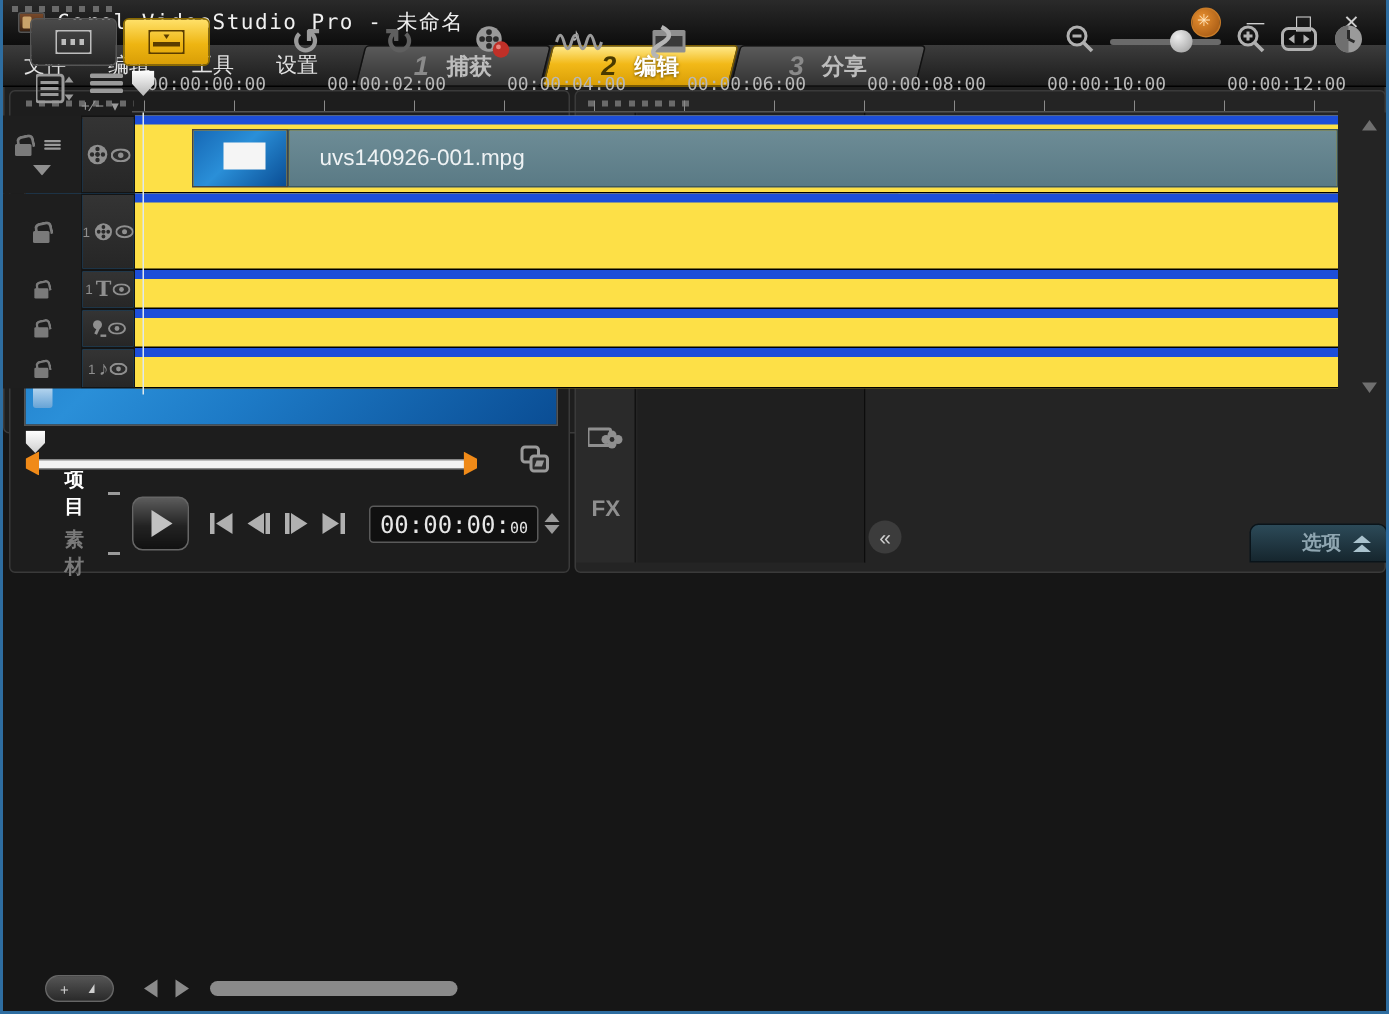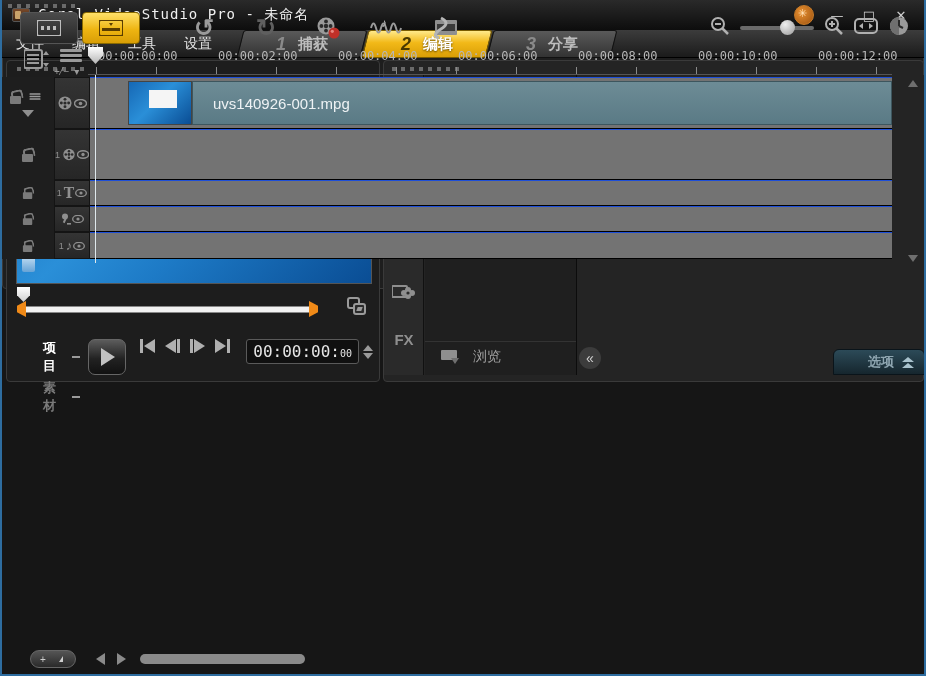--- a/index.html
+++ b/index.html
@@ -68,21 +68,21 @@
   .trim-handle.left { left:2px; clip-path:polygon(100% 0,100% 100%,0 70%,0 30%); }
   .trim-handle.right { left:294px; clip-path:polygon(0 0,100% 30%,100% 70%,0 100%); }
   .scrub { position:absolute; left:2px; top:-2px; width:13px; height:15px; background:linear-gradient(#fff,#cfcfcf);
            clip-path:polygon(0 0,100% 0,100% 55%,50% 100%,0 55%); }
   .dualview { position:absolute; right:6px; top:8px; width:20px; height:18px; }
   .dualview .b { position:absolute; border:2px solid #9a9a9a; border-radius:3px; }
   .dualview .b1 { left:0; top:0; width:13px; height:12px; }
   .dualview .b2 { left:6px; top:6px; width:13px; height:12px; background:#2a2a2a; }
   .dualview .b2:before { content:""; position:absolute; left:2px; top:2px; width:5px; height:4px; background:#9a9a9a; transform:skewX(-20deg); }
 
-  .controls { position:absolute; left:8px; top:278px; width:358px; height:52px; display:flex; align-items:flex-start; }
+  .controls { position:absolute; left:8px; top:262px; width:358px; height:52px; display:flex; align-items:center; }
   .modes { margin-left:28px; display:flex; flex-direction:column; gap:4px; }
   .mode { display:flex; align-items:center; gap:4px; font-size:13px; font-weight:bold; }
   .mode .dash { width:8px; height:2px; background:#9a9a9a; }
   .mode.on { color:#fff; } .mode.off { color:#7a7a7a; }
   .playbtn { width:40px; height:36px; margin-left:8px; border-radius:7px;
              background:linear-gradient(#5c5c5c,#222 55%,#111); border:1px solid #666;
              display:flex; align-items:center; justify-content:center; }
   .playbtn .t { width:0; height:0; border-left:14px solid #c2c2c2; border-top:9px solid transparent; border-bottom:9px solid transparent; margin-left:3px; }
   .transport { display:flex; align-items:center; gap:10px; margin-left:14px; }
   .tbtn { display:flex; align-items:center; gap:1px; }
@@ -175,21 +175,21 @@
   .ph-line { position:absolute; left:93px; top:75px; width:1px; height:188px; background:#dfe8ec; z-index:5; }
 
   .pm-row { position:absolute; left:52px; top:66px; width:36px; height:10px; color:#9a9a9a; font-size:10px;
             letter-spacing:1px; display:flex; align-items:center; }
 
   .tracks { position:absolute; left:0; top:77px; width:100%; }
   .track { position:relative; display:flex; }
   .gutter { width:52px; display:flex; align-items:center; justify-content:center; background:#1e1e1e; }
   .thead { width:36px; background:linear-gradient(#343434,#262626); border:1px solid #141414;
            display:flex; align-items:center; justify-content:center; gap:1px; color:#8f8f8f; }
-  .tbody { flex:1; background:#737373; border-top:1px solid #1d4ed8; border-bottom:1px solid #000; position:relative; margin-right:32px; }
+  .tbody { flex:1; background:#fde047; border-top:6px solid #1d4ed8; border-bottom:1px solid #000; position:relative; margin-right:32px; }
   .lock { width:12px; height:14px; position:relative; }
   .lock:before { content:""; position:absolute; left:1px; top:0; width:8px; height:7px;
                  border:2px solid #7a7a7a; border-bottom:none; border-radius:4px 4px 0 0; transform:rotate(-12deg); }
   .lock:after { content:""; position:absolute; left:0; bottom:0; width:11px; height:8px; background:#7a7a7a; border-radius:1px; }
   .eye { display:inline-block; }
   .num1 { font-size:9px; color:#8f8f8f; margin-right:1px; }
   .theadT { font-family:"DejaVu Serif", serif; font-size:14px; font-weight:bold; }
   .note { font-size:13px; }
   .clip { position:absolute; left:38px; top:3px; bottom:3px; right:0; display:flex; }
   .clip-thumb { width:64px; background:linear-gradient(135deg,#1668b5,#2a8fd8 45%,#0a4d94); border:1px solid #444; position:relative; }
@@ -380,27 +380,20 @@
 
     <div class="folderlist">
       <div class="addrow">
         <span class="plus">+</span>
         <span class="lbl">添加</span>
       </div>
       <div class="flist">
         <div class="fitem">样本</div>
         <div class="fitem sel">TEST</div>
       </div>
-      <div class="browserow">
-        <svg width="20" height="14" viewBox="0 0 20 14">
-            <rect x="0" y="0" width="16" height="10" rx="1" fill="#8f8f8f"></rect>
-            <path d="M10 8 h8 l-4 6 z" fill="#6f6f6f"></path>
-          </svg>
-        <span class="lbl">浏览</span>
-      </div>
     </div>
 
     <div class="gallery">
       <div class="gal-toolbar">
         <div class="gbtn plain">
           <svg width="24" height="18" viewBox="0 0 24 18">
               <path d="M1 4 h8 l2 2 h11 v11 h-21 z" fill="#8a8a8a"></path>
               <path d="M3 8 h21 l-3 9 h-20 z" fill="#6f6f6f"></path>
             </svg>
         </div>

